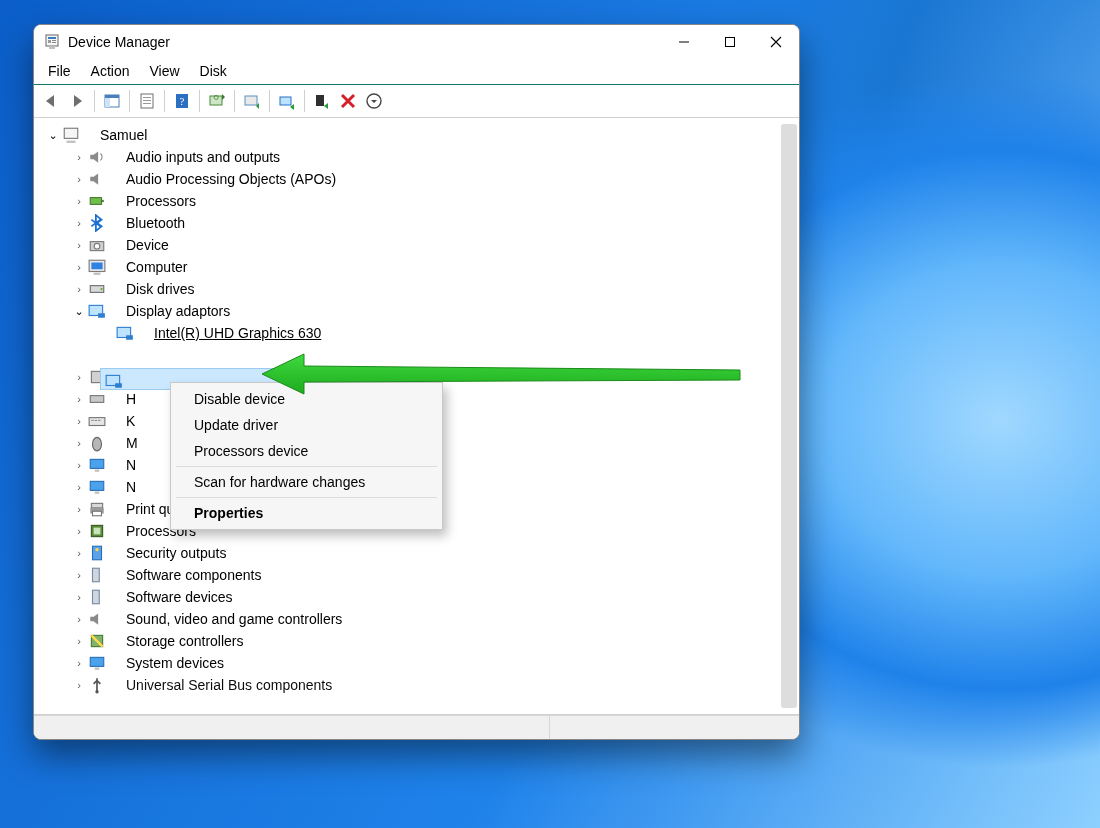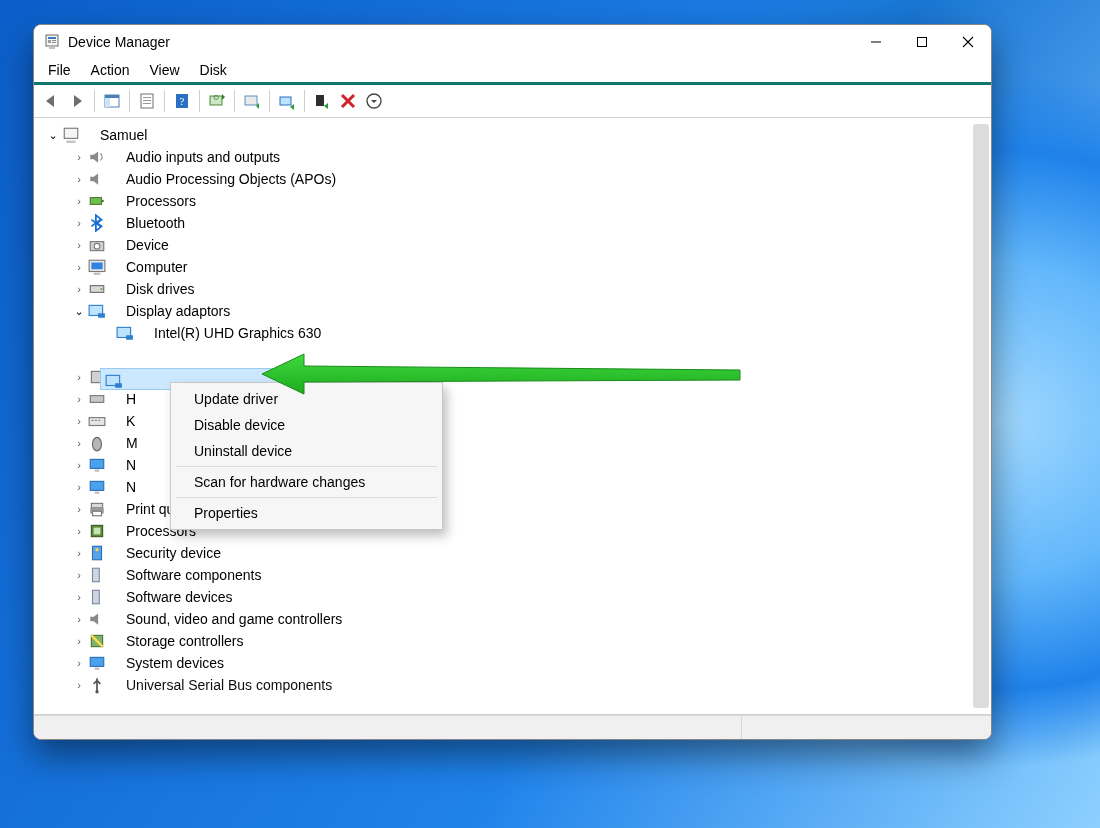--- a/index.html
+++ b/index.html
@@ -16,21 +16,21 @@
     position: absolute; inset: 0;
     background:
       radial-gradient(650px 560px at 1000px 420px, #a0d8ff 0%, #62b7fb 28%, #1f82ea 48%, rgba(31,130,234,0) 62%),
       radial-gradient(900px 900px at 1200px 150px, #59a9f5 0%, #1976d2 35%, rgba(25,118,210,0) 55%),
       linear-gradient(120deg, #0b5ec9 0%, #1f82ea 60%, #8dd0ff 100%);
   }
   
   .window {
     position: absolute;
     left: 33px; top: 24px;
-    width: 959px; height: 716px;
+    width: 767px; height: 716px;
     background: #ffffff;
     border: 1px solid #878787;
     border-radius: 8px;
     box-shadow: 0 16px 34px rgba(0,0,0,.45), 0 0 0 1px rgba(255,255,255,.35) inset;
     display: flex; flex-direction: column;
     overflow: hidden;
   }
   .titlebar {
     display: flex; align-items: center;
     height: 33px;
@@ -45,21 +45,21 @@
   .titlebar .win-controls { margin-left: auto; display: flex; }
   .win-btn {
     width: 46px; height: 32px; display:flex; align-items:center; justify-content:center;
     font-size: 15px; color:#1b1b1b;
   }
 
   .menubar {
     height: 27px;
     padding-left: 4px;
     display: flex; align-items: center;
-    border-bottom: 3px solid #0f766e;
+    border-bottom: 1px solid #0f766e;
     font-size: 14px;
   }
   .menubar .menu-item { padding: 2px 10px; }
 
   .toolbar {
     height: 33px;
     display:flex; align-items:center;
     padding: 0 4px;
     border-bottom: 1px solid #d0d0d0;
     gap: 0;
@@ -103,21 +103,21 @@
   }
   .row .chev.open { color:#000; }
   .row .icon {
     width:18px; height:16px;
     display:inline-flex; align-items:center; justify-content:center;
     margin: 0 4px 0 2px;
   }
   .row .label { font-size: 14px; margin-left: 16px; }
   .indent-0 { padding-left: 4px; }
   .indent-1 { padding-left: 30px; }
-  .indent-2 { padding-left: 58px; }
+  .indent-2 { padding-left: 58px; text-decoration: underline; }
 
   
   .device-selected {
     position:absolute;
     left: 58px; top: 244px;
     width: 212px; height: 22px;
     border:1px solid #9acbf0; background:#cce8ff;
   }
   .device-selected .icon { float:left; width:18px; height:16px; margin:3px 4px 0 4px;}
 
@@ -138,21 +138,21 @@
     width: 273px;
     background:#f6f6f6;
     border:1px solid #c8c8c8;
     box-shadow: 4px 6px 10px rgba(0,0,0,.25);
     padding: 3px 1px;
     font-size: 14px;
   }
   .cm-item {
     padding: 5px 14px 5px 22px;
   }
-  .cm-item.bold { font-weight: 400; }
+  .cm-item.bold { font-weight: 700; }
   .cm-sep {
     border-top:1px solid #dcdcdc;
     margin: 2px 4px;
   }
 
   
   .annotation-arrow {
     position:absolute;
     left: 262px; top: 350px;
     pointer-events:none;
@@ -479,21 +479,21 @@
           <span class="label">Processors</span>
         </div>
       <div class="row indent-1">
           <span class="chev">›</span>
           <span class="icon">
             <svg viewBox="0 0 16 16">
               <rect x="4" y="2" width="8" height="12" fill="#5aa3e8" stroke="#2a6fba"></rect>
               <circle cx="8" cy="5" r="1.5" fill="#ffd24a"></circle>
             </svg>
           </span>
-          <span class="label">Security device</span>
+          <span class="label">Security outputs</span>
         </div>
       <div class="row indent-1">
           <span class="chev">›</span>
           <span class="icon">
             <svg viewBox="0 0 16 16">
               <rect x="4" y="2" width="6" height="12" fill="#cfd6df" stroke="#7a8aa0"></rect>
             </svg>
           </span>
           <span class="label">Software components</span>
         </div>
@@ -550,23 +550,23 @@
     <div class="vscroll"></div>
   </div>
 
   <div class="statusbar">
     <div style="flex:1"></div>
     <div class="seg" style="width:250px"></div>
   </div>
 </div>
 
 <div class="context-menu" style="left:170px; top:382px;">
+  <div class="cm-item">Disable device</div>
   <div class="cm-item">Update driver</div>
-  <div class="cm-item">Disable device</div>
-  <div class="cm-item">Uninstall device</div>
+  <div class="cm-item">Processors device</div>
   <div class="cm-sep"></div>
   <div class="cm-item">Scan for hardware changes</div>
   <div class="cm-sep"></div>
   <div class="cm-item bold">Properties</div>
 </div>
 
 <svg class="annotation-arrow" width="480" height="52" viewBox="0 0 480 52">
   <defs>
     <linearGradient id="g" x1="0" x2="0" y1="0" y2="1">
       <stop offset="0" stop-color="#3fd93f"></stop>

